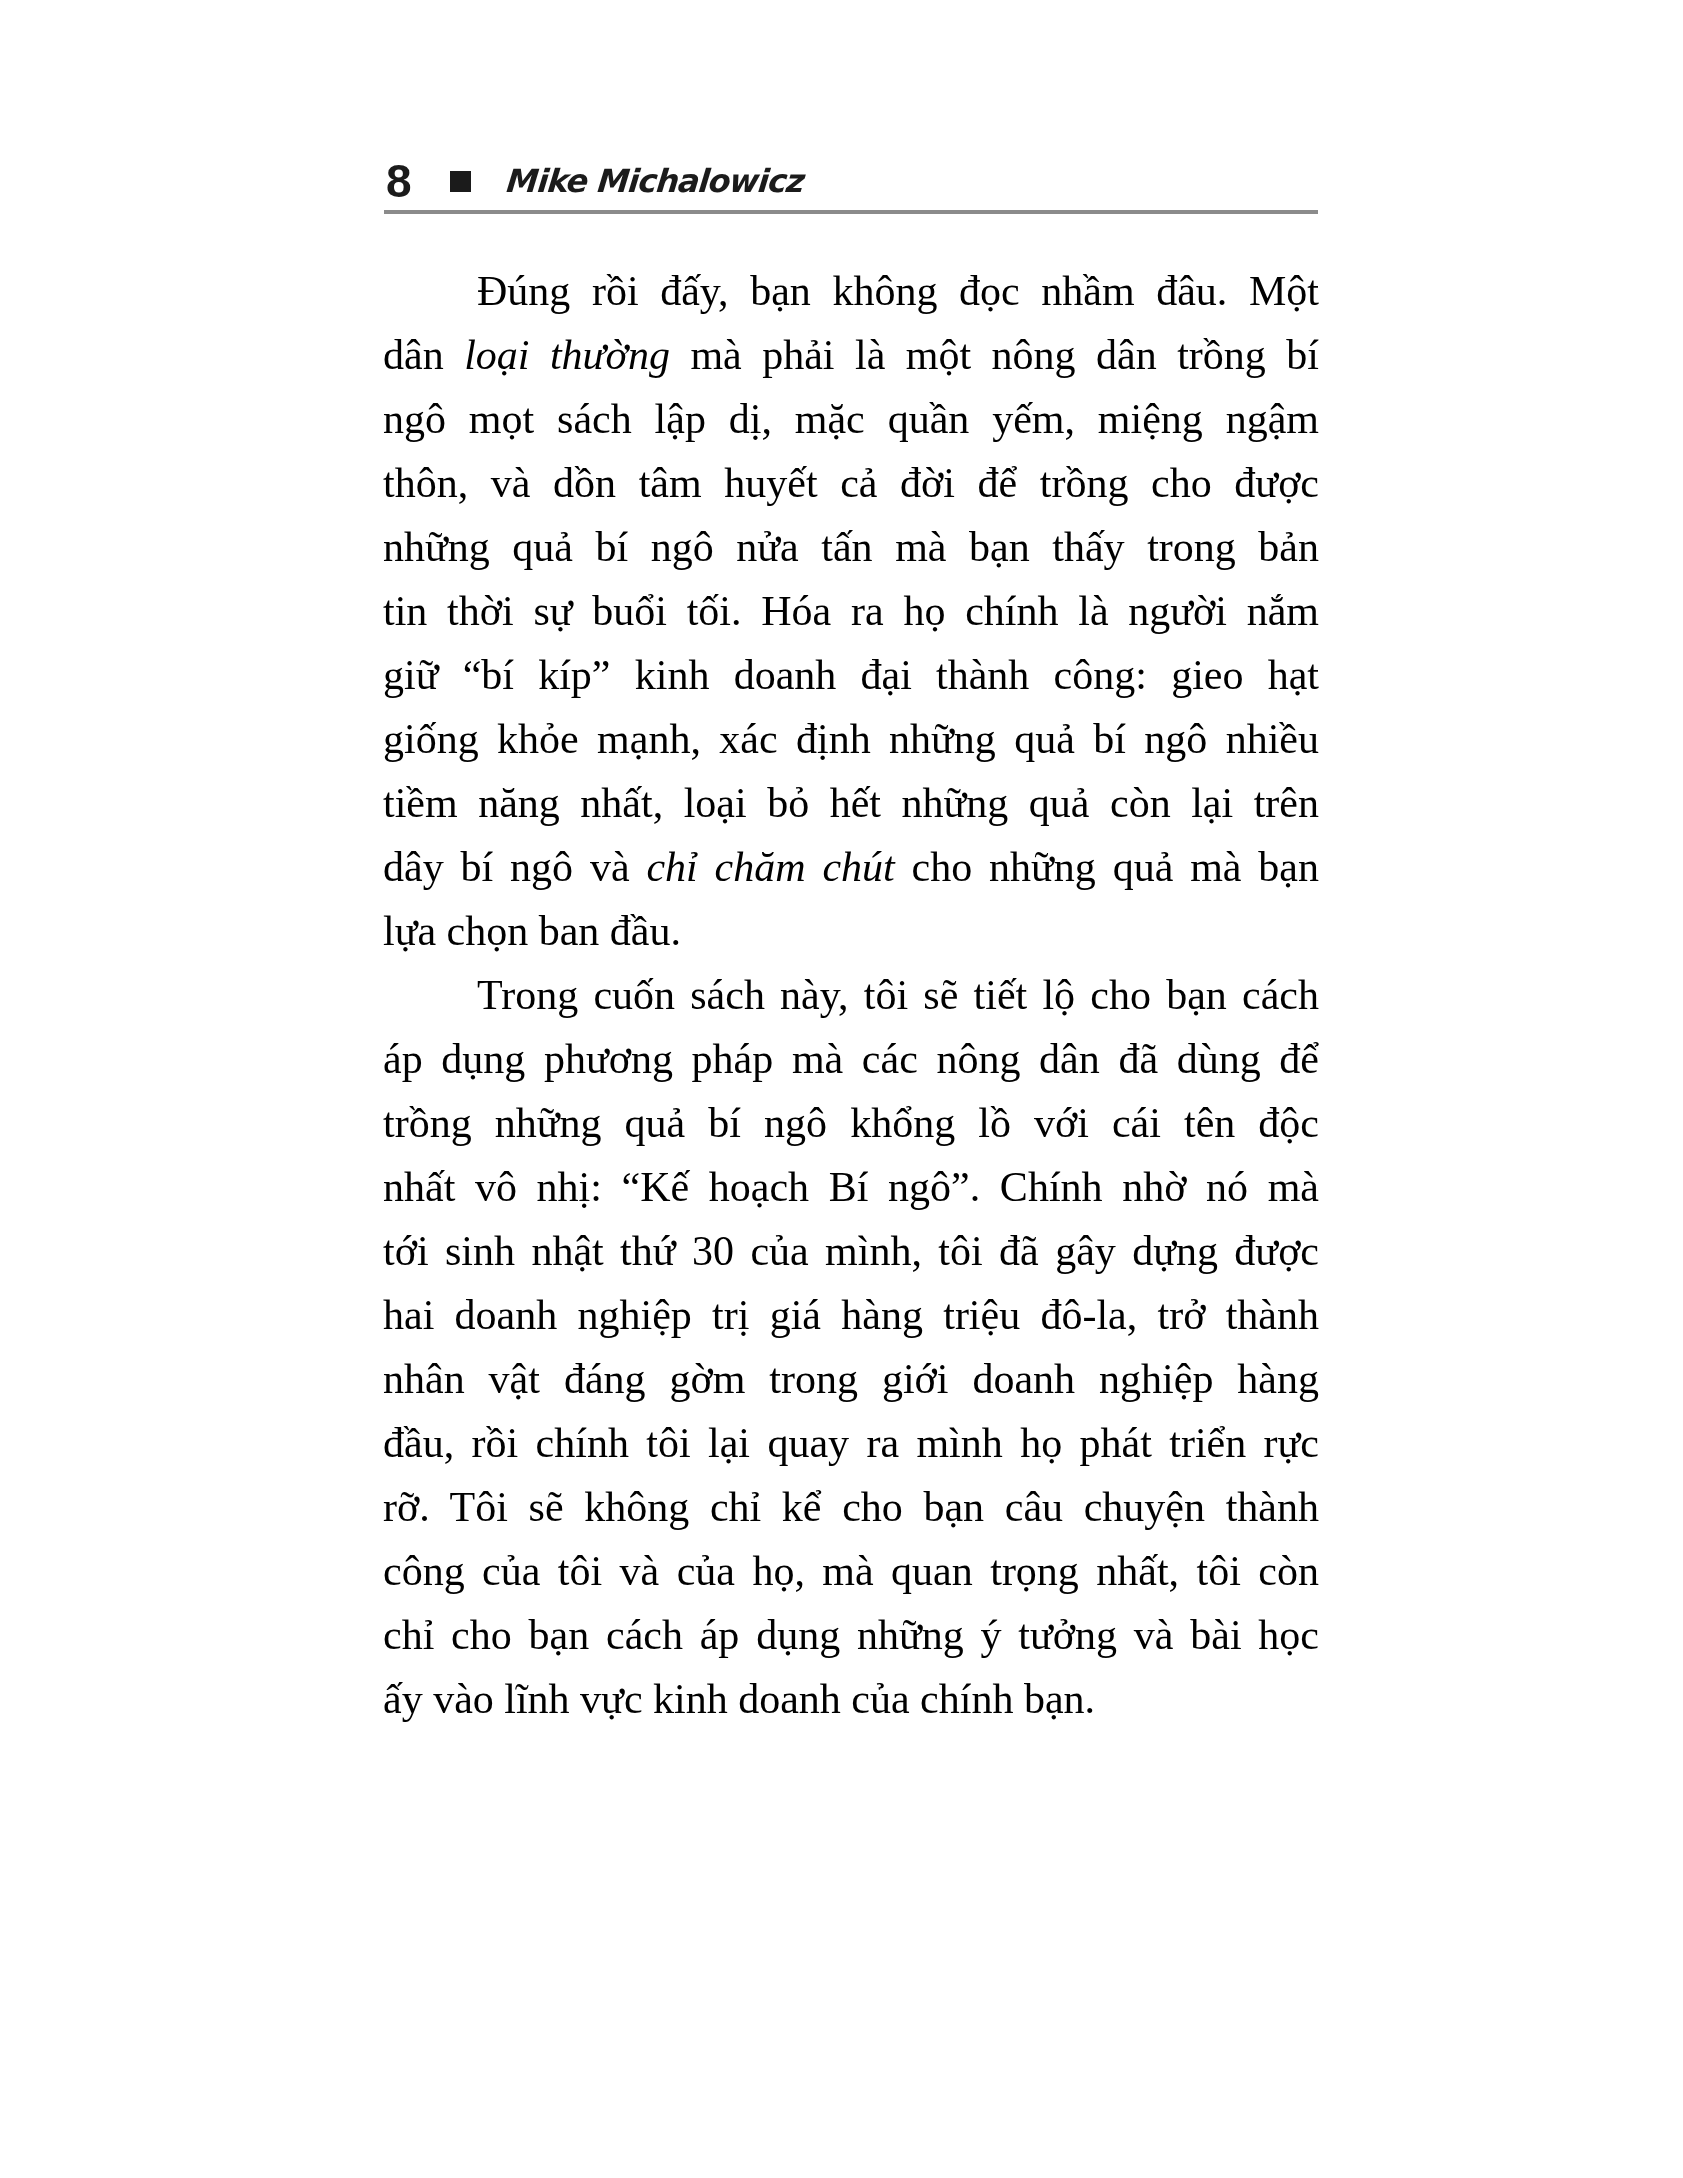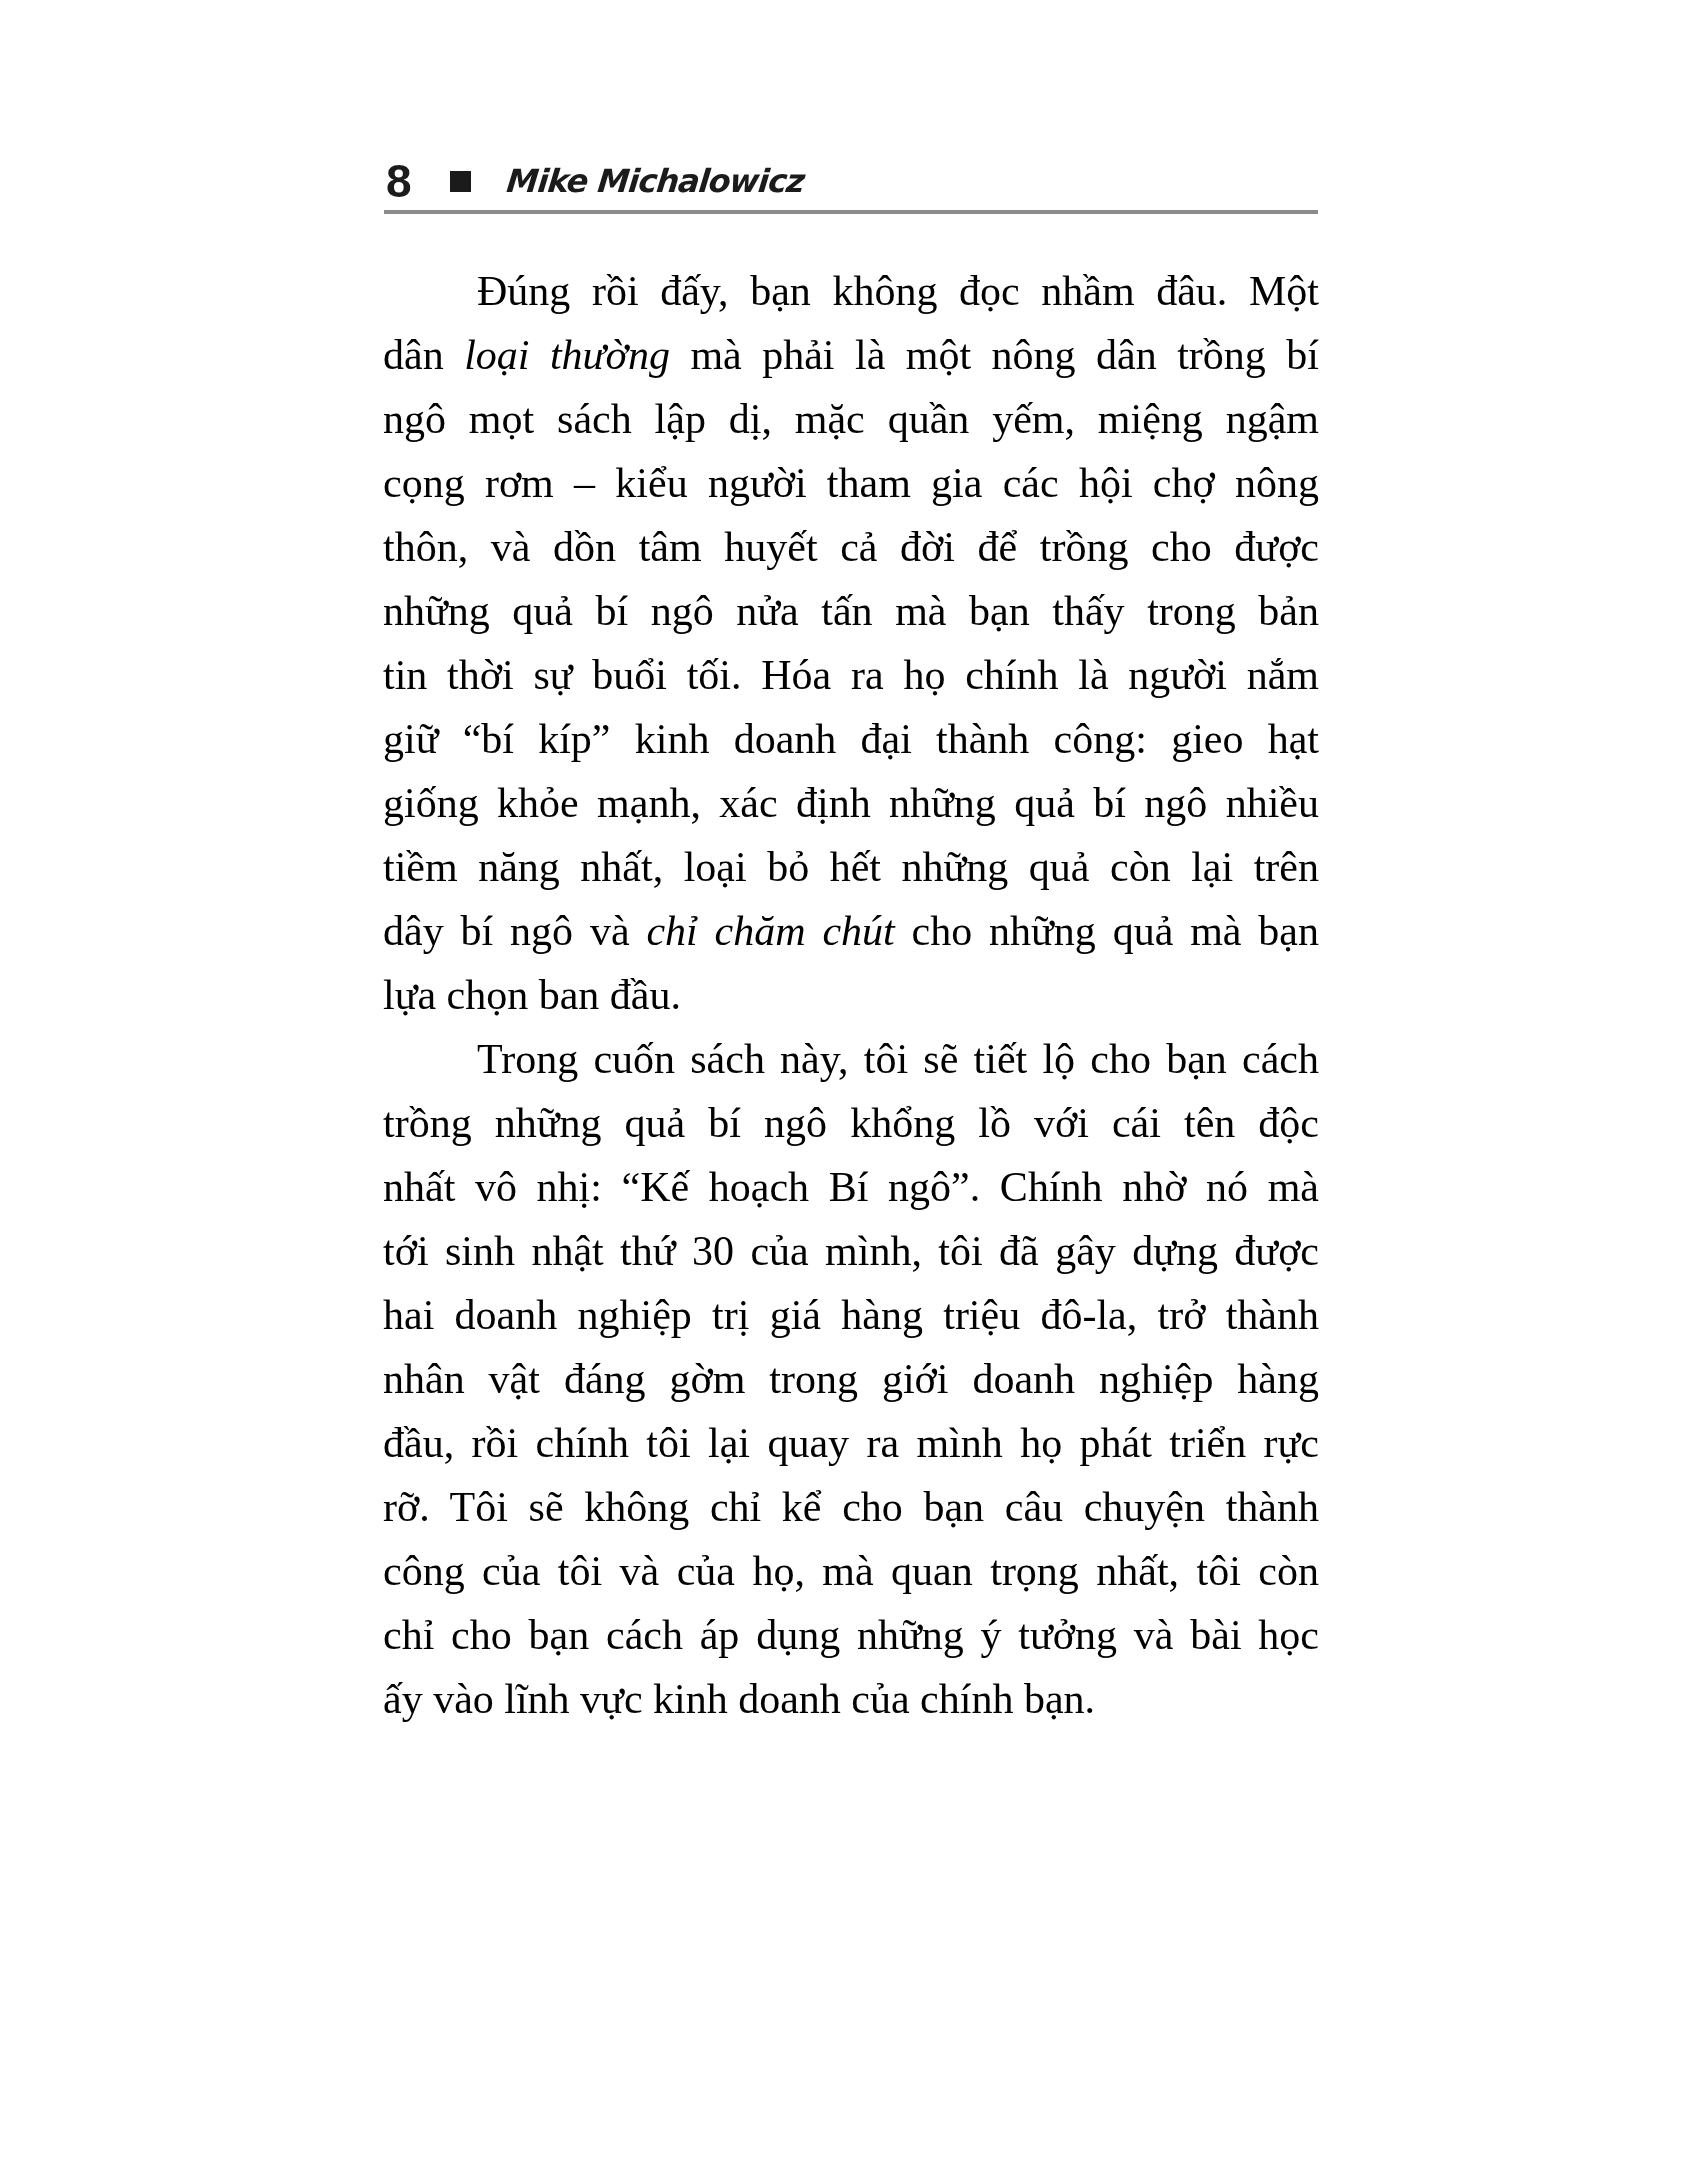--- a/index.html
+++ b/index.html
@@ -78,32 +78,32 @@
     <div class="author">Mike Michalowicz</div>
   </div>
 
   <div class="rule"></div>
 
   <div class="body">
       <div class="paragraph">
         <div class="line indent"><span>Đúng rồi đấy, bạn không đọc nhầm đâu. Một</span></div>
         <div class="line"><span>dân </span><span class="it">loại thường</span><span> mà phải là một nông dân trồng bí</span></div>
         <div class="line"><span>ngô mọt sách lập dị, mặc quần yếm, miệng ngậm</span></div>
-        <div class="line"><span>cọng rơm – kiểu người tham gia các hội chợ nông</span></div>
         <div class="line"><span>thôn, và dồn tâm huyết cả đời để trồng cho được</span></div>
         <div class="line"><span>những quả bí ngô nửa tấn mà bạn thấy trong bản</span></div>
         <div class="line"><span>tin thời sự buổi tối. Hóa ra họ chính là người nắm</span></div>
         <div class="line"><span>giữ “bí kíp” kinh doanh đại thành công: gieo hạt</span></div>
         <div class="line"><span>giống khỏe mạnh, xác định những quả bí ngô nhiều</span></div>
         <div class="line"><span>tiềm năng nhất, loại bỏ hết những quả còn lại trên</span></div>
         <div class="line"><span>dây bí ngô và </span><span class="it">chỉ chăm chút</span><span> cho những quả mà bạn</span></div>
         <div class="line para-end"><span>lựa chọn ban đầu.</span></div>
       </div>
       <div class="paragraph">
         <div class="line indent"><span>Trong cuốn sách này, tôi sẽ tiết lộ cho bạn cách</span></div>
+        <div class="line"><span>áp dụng phương pháp mà các nông dân đã dùng để</span></div>
         <div class="line"><span>trồng những quả bí ngô khổng lồ với cái tên độc</span></div>
         <div class="line"><span>nhất vô nhị: “Kế hoạch Bí ngô”. Chính nhờ nó mà</span></div>
         <div class="line"><span>tới sinh nhật thứ 30 của mình, tôi đã gây dựng được</span></div>
         <div class="line"><span>hai doanh nghiệp trị giá hàng triệu đô-la, trở thành</span></div>
         <div class="line"><span>nhân vật đáng gờm trong giới doanh nghiệp hàng</span></div>
         <div class="line"><span>đầu, rồi chính tôi lại quay ra mình họ phát triển rực</span></div>
         <div class="line"><span>rỡ. Tôi sẽ không chỉ kể cho bạn câu chuyện thành</span></div>
         <div class="line"><span>công của tôi và của họ, mà quan trọng nhất, tôi còn</span></div>
         <div class="line"><span>chỉ cho bạn cách áp dụng những ý tưởng và bài học</span></div>
         <div class="line para-end"><span>ấy vào lĩnh vực kinh doanh của chính bạn.</span></div>

